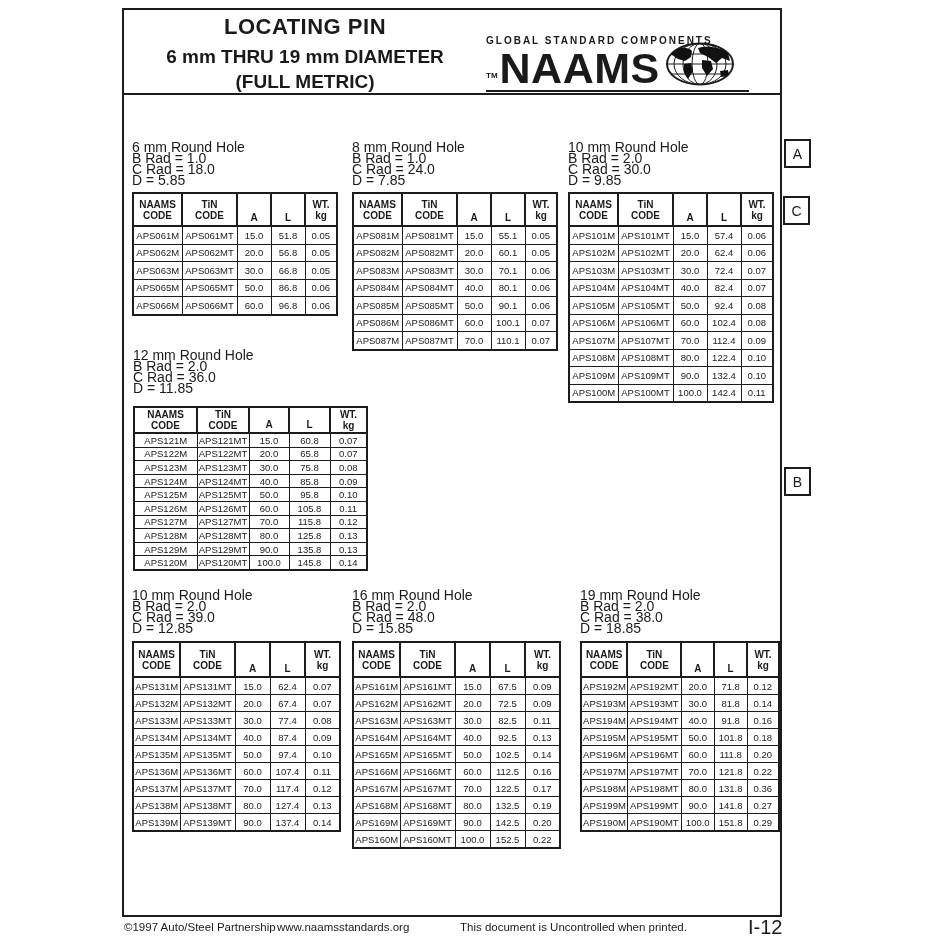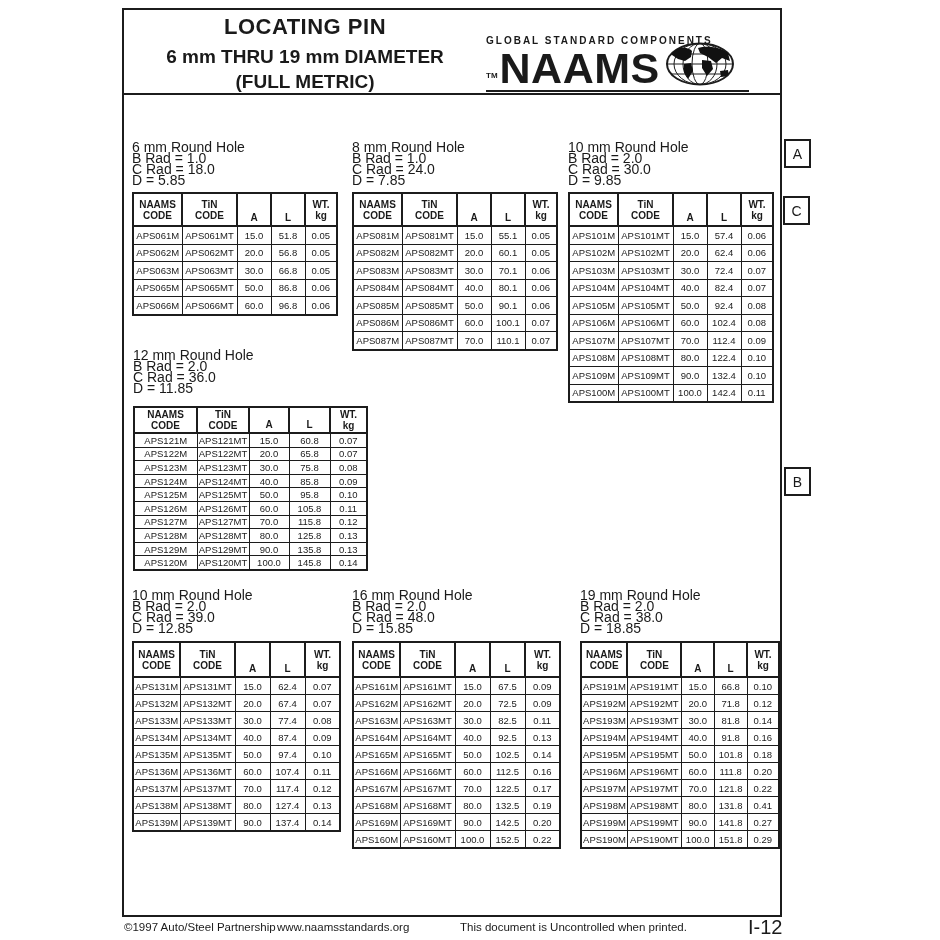--- a/index.html
+++ b/index.html
@@ -734,27 +734,20 @@
               <div>L</div>
             </th>
             <th>
               <div>WT.</div>
               <div>kg</div>
             </th>
           </tr>
         </thead>
         <tbody>
           <tr>
-            <td>APS191M</td>
-            <td>APS191MT</td>
-            <td>15.0</td>
-            <td>66.8</td>
-            <td>0.10</td>
-          </tr>
-          <tr>
             <td>APS192M</td>
             <td>APS192MT</td>
             <td>20.0</td>
             <td>71.8</td>
             <td>0.12</td>
           </tr>
           <tr>
             <td>APS193M</td>
             <td>APS193MT</td>
             <td>30.0</td>
@@ -787,21 +780,21 @@
             <td>APS197MT</td>
             <td>70.0</td>
             <td>121.8</td>
             <td>0.22</td>
           </tr>
           <tr>
             <td>APS198M</td>
             <td>APS198MT</td>
             <td>80.0</td>
             <td>131.8</td>
-            <td>0.41</td>
+            <td>0.36</td>
           </tr>
           <tr>
             <td>APS199M</td>
             <td>APS199MT</td>
             <td>90.0</td>
             <td>141.8</td>
             <td>0.27</td>
           </tr>
           <tr>
             <td>APS190M</td>

